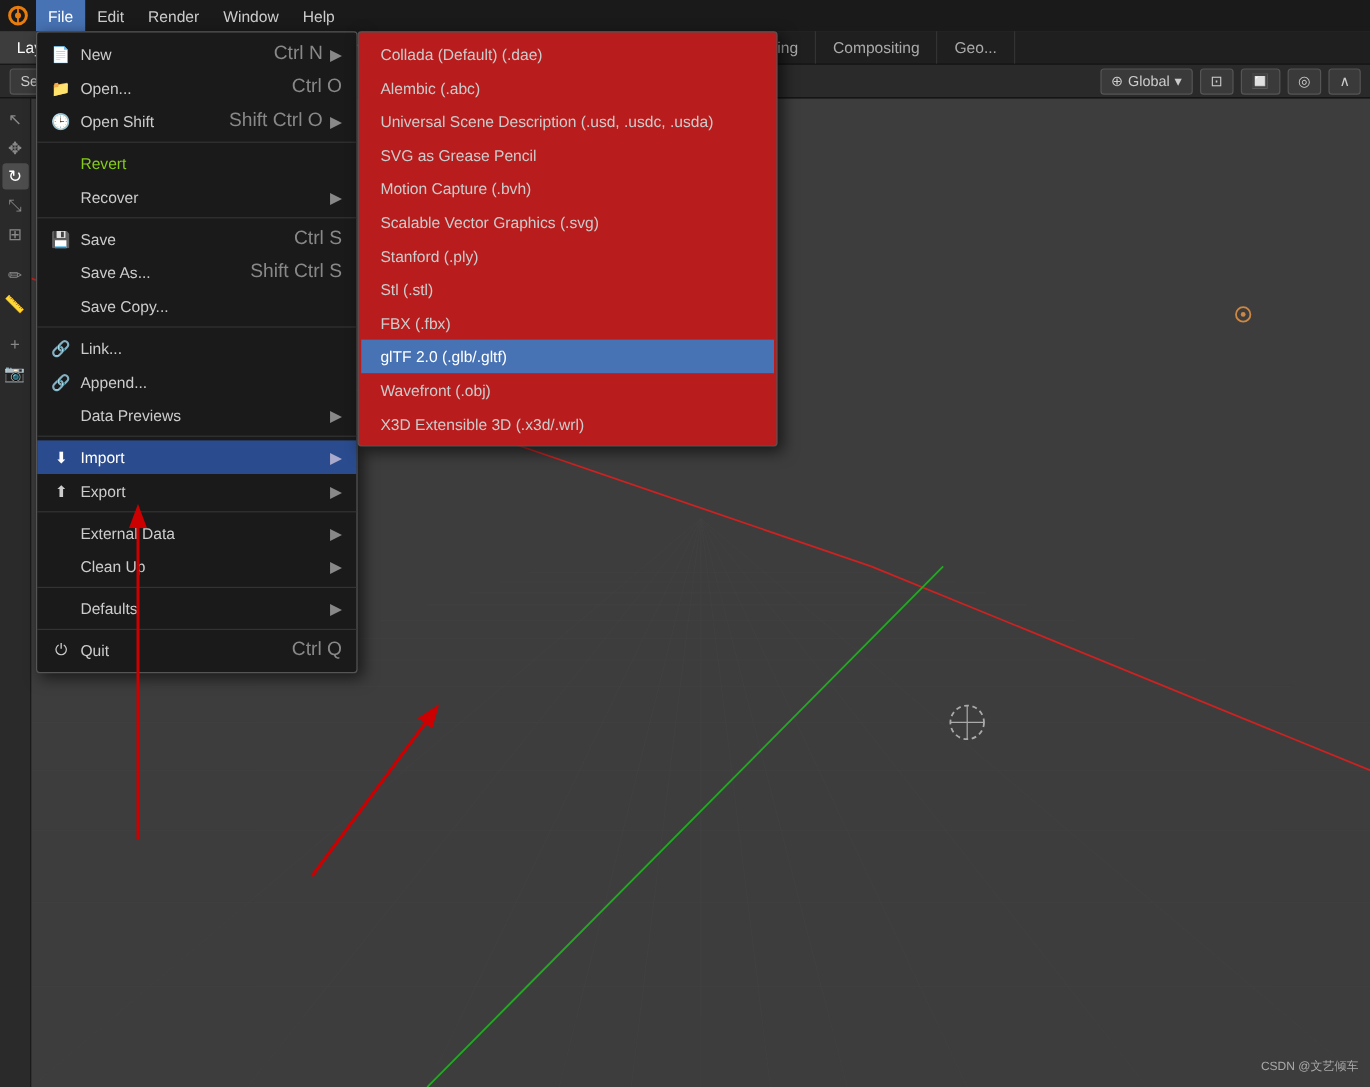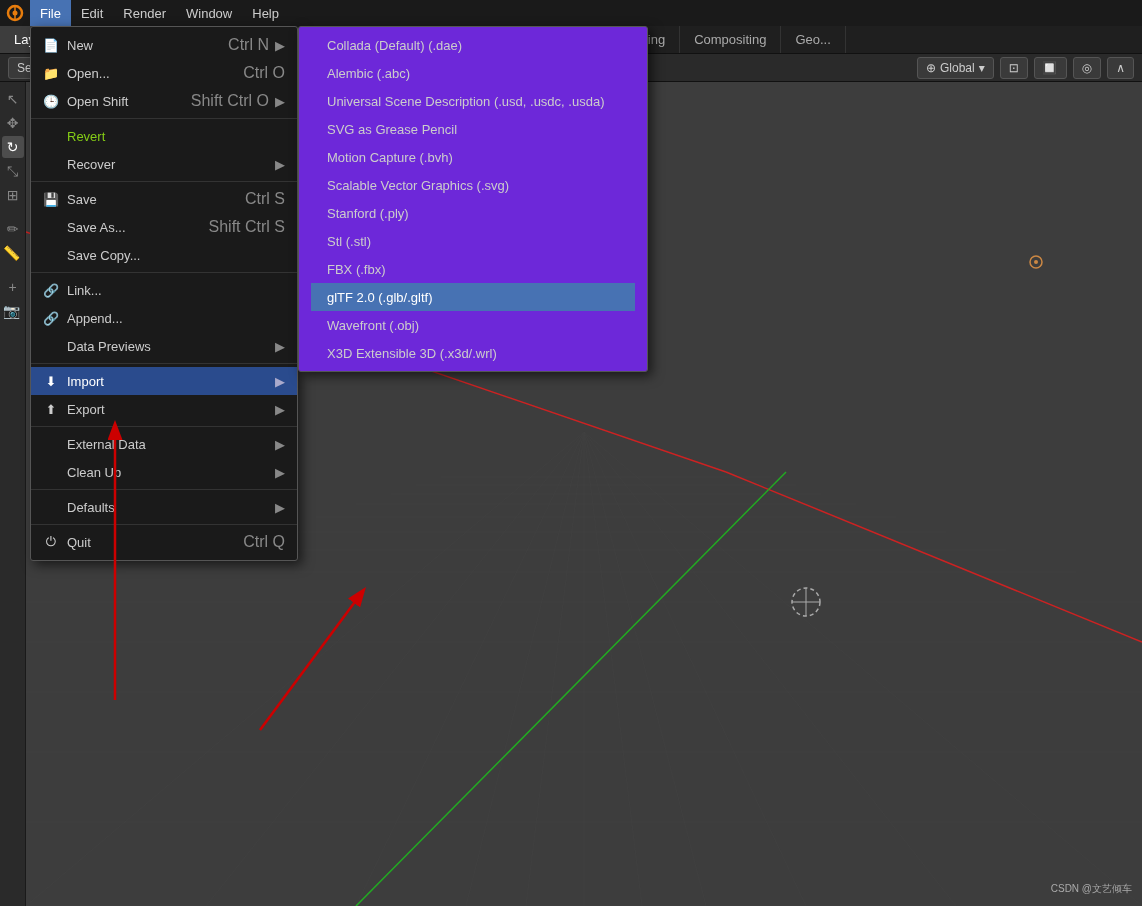--- a/index.html
+++ b/index.html
@@ -212,25 +212,25 @@
       color: #84cc16;
       cursor: default;
     }
 
     
     .import-submenu {
       position: absolute;
       top: 26px;
       left: 298px;
       width: 350px;
-      background: #6d28d9;
+      background: #b91c1c;
       border: 1px solid #555;
       z-index: 600;
       border-radius: 3px;
-      padding: 4px 12px;
+      padding: 4px 2px;
       box-shadow: 4px 4px 12px rgba(0,0,0,0.6);
     }
     .submenu-item {
       display: flex;
       align-items: center;
       padding: 5px 16px;
       color: #ccc;
       cursor: pointer;
       font-size: 13px;
       height: 28px;

